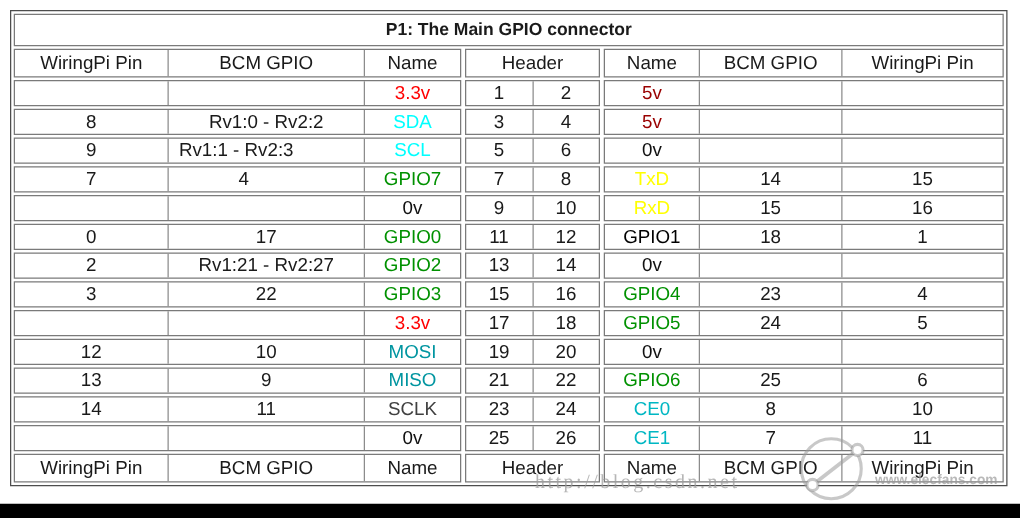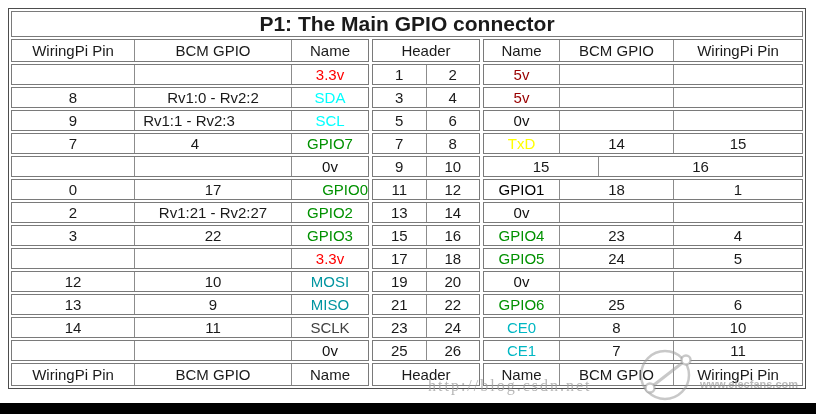--- a/index.html
+++ b/index.html
@@ -6,21 +6,21 @@
   body{
     width:816px;height:414px;position:relative;background:#ffffff;
     font-family:"Liberation Sans",sans-serif;overflow:hidden;
   }
   .gpio-table{
     position:absolute;left:8px;top:8px;width:798px;
     border:1px solid #4d4d4d;padding:2px;box-sizing:border-box;background:#fff;
   }
   .title-box{
     border:1px solid #7a7a7a;height:24px;line-height:23px;text-align:center;
-    font-weight:bold;font-size:21px;color:#1a1a1a;background:#fff;
+    font-weight:bold;font-size:14px;color:#1a1a1a;background:#fff;
   }
   .trow{display:flex;gap:3px;margin-top:2px;height:21px}
   .hrow{height:23px}
   .grp{display:flex;border:1px solid #7a7a7a;background:#fff;box-sizing:border-box}
   .grp-left{width:358px}
   .grp-hdr{width:108px}
   .grp-right{flex:1}
   .cell{
     box-sizing:border-box;border-left:1px solid #8c8c8c;text-align:center;
     font-size:15px;color:#1a1a1a;line-height:19px;white-space:nowrap;overflow:hidden;
@@ -140,29 +140,30 @@
         <div class="grp grp-left">
           <div class="cell c-wl"></div>
           <div class="cell c-bl"></div>
           <div class="cell c-nl" style="color: rgb(17, 17, 17);">0v</div>
         </div>
         <div class="grp grp-hdr">
           <div class="cell c-h">9</div>
           <div class="cell c-h">10</div>
         </div>
         <div class="grp grp-right">
+          <div class="cell c-nr" style="color: rgb(255, 255, 0);">RxD</div>
           <div class="cell c-br">15</div>
           <div class="cell c-wr">16</div>
         </div>
       </div>
       <div class="trow">
         <div class="grp grp-left">
           <div class="cell c-wl">0</div>
           <div class="cell c-bl">17</div>
-          <div class="cell c-nl" style="color: rgb(0, 145, 0); text-align: right;">GPIO0</div>
+          <div class="cell c-nl" style="color: rgb(0, 145, 0);">GPIO0</div>
         </div>
         <div class="grp grp-hdr">
           <div class="cell c-h">11</div>
           <div class="cell c-h">12</div>
         </div>
         <div class="grp grp-right">
           <div class="cell c-nr" style="color: #000000;">GPIO1</div>
           <div class="cell c-br">18</div>
           <div class="cell c-wr">1</div>
         </div>

